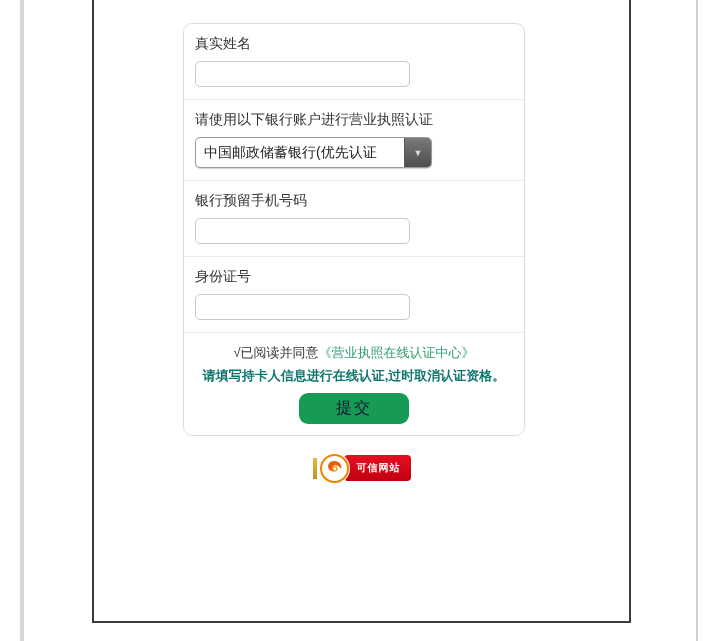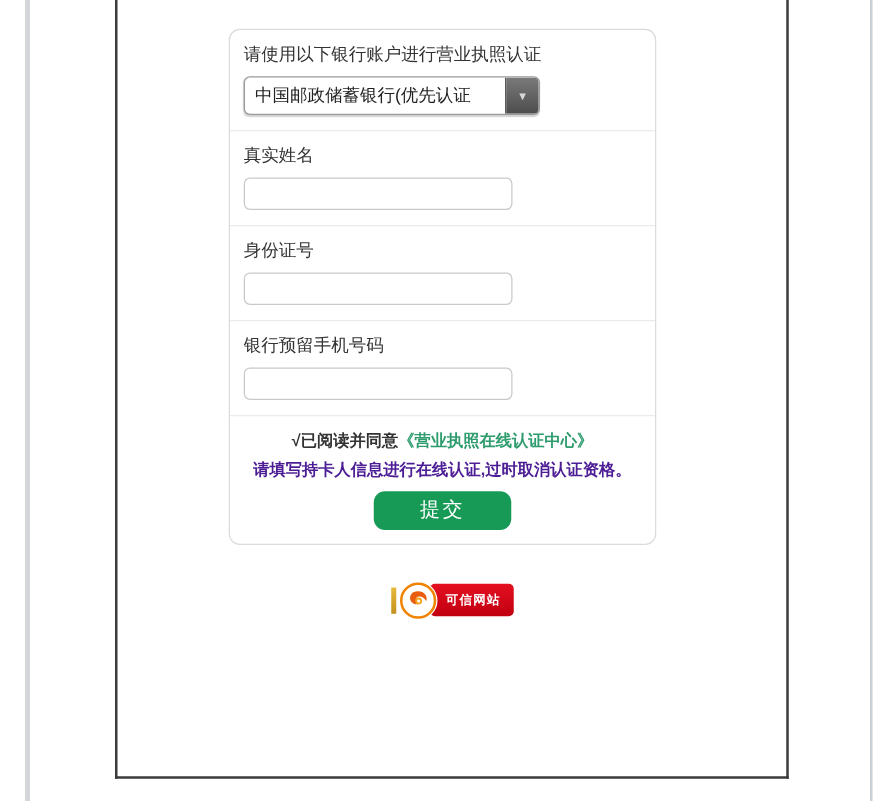--- a/index.html
+++ b/index.html
@@ -38,30 +38,30 @@
   }
 
   .text-input {
     display: block; margin-top: 9px; width: 215px; height: 26px;
     border: 1px solid #c9c9c9; border-radius: 5px; background: #fff;
     font-size: 13px; padding: 0 6px; outline: none;
   }
   .text-input.strong { border: 2px solid #4a4a4a; height: 28px; border-radius: 6px; width: 216px; }
 
   .footer-row { text-align: center; padding: 12px 11px 11px 11px; }
-  .agree-line { font-size: 13px; font-weight: bold; color: #333; line-height: 15px; }
+  .agree-line { font-size: 13px; font-weight: normal; color: #333; line-height: 15px; }
   .agree-link { color: #2f9c6e; cursor: pointer; text-decoration: none; }
-  .notice-line { font-size: 13px; font-weight: bold; color: #4c1d95; margin-top: 8px; line-height: 15px; }
+  .notice-line { font-size: 13px; font-weight: bold; color: #0f766e; margin-top: 8px; line-height: 15px; }
   .submit-btn {
     margin-top: 10px; width: 110px; height: 31px; border: none; border-radius: 9px;
-    background: #189a57; color: #ffffff; font-size: 16px; letter-spacing: 2px; cursor: pointer;
+    background: #189a57; color: #0f172a; font-size: 16px; letter-spacing: 2px; cursor: pointer;
     font-family: inherit;
   }
 
-  .trust-badge-wrap { display: flex; justify-content: center; align-items: center; margin-top: 30px; height: 28px; }
+  .trust-badge-wrap { display: flex; justify-content: center; align-items: center; margin-top: 18px; height: 28px; }
   .badge-gold-bar { width: 4px; height: 21px; background: linear-gradient(#e7b93c, #c3901d); margin-right: 3px; }
   .badge-circle {
     width: 29px; height: 29px; border-radius: 50%; background: #fff;
     border: 2px solid #f08300; display: flex; align-items: center; justify-content: center;
     z-index: 2; margin-right: -5px; box-shadow: 0 0 0 1px #fff;
   }
   .badge-red-rect {
     background: linear-gradient(#e41021, #c00010); color: #fff; font-size: 10px; font-weight: bold;
     height: 26px; padding: 0 10px 0 13px; border-radius: 4px;
     display: flex; align-items: center; letter-spacing: 1px;
@@ -71,41 +71,41 @@
 <body>
 
 <div class="left-scrollbar"></div>
 <div class="right-edge-line"></div>
 
 <div class="frame">
 
   <div class="card">
 
     <div class="row">
+      <div class="label"><span>真实姓名</span><span class="note"></span></div>
+      <input class="text-input" type="text" value="" style="">
+    </div>
+
+    <div class="row">
       <div class="label">请使用以下银行账户进行营业执照认证</div>
       <div class="bank-select">
         <div class="bank-select-value">中国邮政储蓄银行(优先认证</div>
         <div class="bank-select-arrow">▼</div>
       </div>
     </div>
 
-    <div class="row">
-      <div class="label"><span>真实姓名</span><span class="note"></span></div>
-      <input class="text-input" type="text" value="" style="">
-    </div>
-
 
 
     <div class="row">
-      <div class="label"><span>身份证号</span><span class="note"></span></div>
+      <div class="label"><span>银行预留手机号码</span><span class="note"></span></div>
       <input class="text-input" type="text" value="" style="">
     </div>
 
     <div class="row">
-      <div class="label"><span>银行预留手机号码</span><span class="note"></span></div>
+      <div class="label"><span>身份证号</span><span class="note"></span></div>
       <input class="text-input" type="text" value="" style="">
     </div>
 
     <div class="row footer-row">
       <div class="agree-line">
         <span>√已阅读并同意</span><a class="agree-link">《营业执照在线认证中心》</a>
       </div>
       <div class="notice-line">请填写持卡人信息进行在线认证,过时取消认证资格。</div>
       <button class="submit-btn">提交</button>
     </div>

